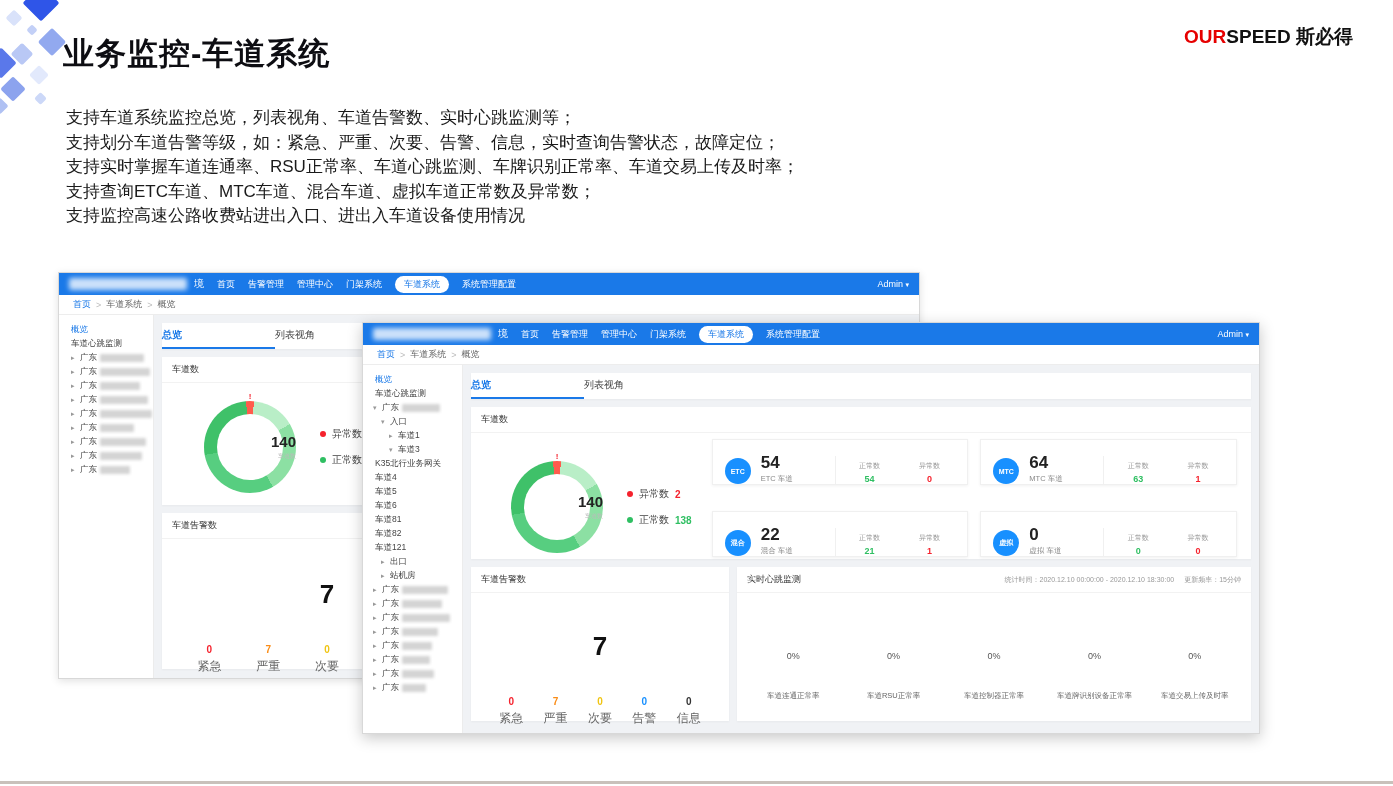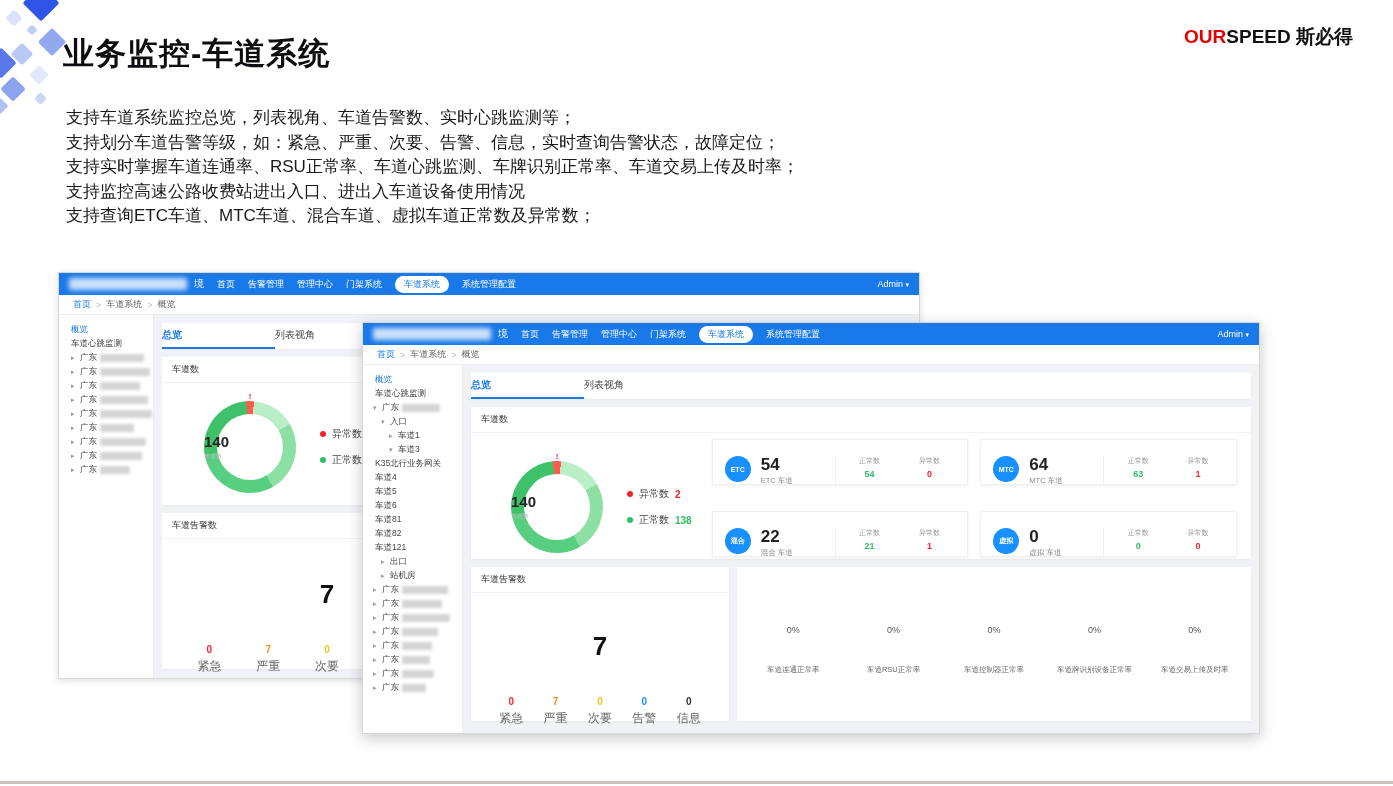--- a/index.html
+++ b/index.html
@@ -60,40 +60,40 @@
                 display:flex; align-items:center; }
   .card-meta { margin-left:auto; font-size:7px; color:#999; display:flex; gap:10px; }
 
   
   .donut-wrap { display:flex; align-items:center; padding:18px 0 0 42px; gap:24px; }
   .donut { position:relative; width:92px; height:92px; border-radius:50%; flex:none;
            background:conic-gradient(#ff5c4d 0 5deg,#b9eec7 5deg 60deg,#8ce0a3 60deg 150deg,
                       #57ce80 150deg 260deg,#3fc169 260deg 355deg,#ff5c4d 355deg 360deg); }
   .donut::after { content:""; position:absolute; inset:13px; background:#fff; border-radius:50%; }
   .donut-center { position:absolute; inset:0; z-index:1; display:flex; flex-direction:column;
-                  align-items:flex-start; justify-content:center; gap:2px; }
+                  align-items:flex-end; justify-content:center; gap:2px; }
   .donut-val { font-size:15px; font-weight:bold; color:#222; }
   .donut-lab { font-size:6px; color:#bbb; }
   .donut-alert { position:absolute; top:-9px; left:50%; transform:translateX(-50%);
                  color:#f5222d; font-size:8px; font-weight:bold; z-index:2; }
   .legend { display:flex; flex-direction:column; gap:12px; }
   .leg-row { display:flex; align-items:center; gap:6px; font-size:10px; color:#444; }
   .dot { width:6px; height:6px; border-radius:50%; flex:none; }
   .dot-red { background:#f5222d; } .dot-green { background:#2fbf62; }
   .leg-val { font-weight:bold; }
 
   .c-red { color:#f5222d; } .c-green { color:#2fbf62; } .c-orange { color:#fa8c16; }
   .c-yellow { color:#f0c514; } .c-blue { color:#1890ff; } .c-dark { color:#333; }
 
   
   .lane-flex { display:flex; }
   .lt-grid { flex:1; display:grid; grid-template-columns:1fr 1fr; column-gap:12px; row-gap:26px;
              align-content:center; margin:0 14px 0 20px; }
   .lt-card { border:1px solid #f0f0f0; box-shadow:0 1px 3px rgba(0,0,0,.06); height:46px;
-             display:flex; align-items:flex-start; padding:16px 8px; background:#fff; }
+             display:flex; align-items:flex-end; padding:0 8px; background:#fff; }
   .lt-badge { width:26px; height:26px; border-radius:50%; background:#1890ff; color:#fff;
               font-size:7px; font-weight:bold; display:flex; align-items:center; justify-content:center;
               flex:none; margin:0 10px 0 4px; }
   .lt-main { width:74px; }
   .lt-val { font-size:17px; font-weight:bold; color:#222; line-height:18px; }
   .lt-lab { font-size:7.5px; color:#888; margin-top:2px; }
   .lt-div { width:1px; height:28px; background:#f0f0f0; margin-right:4px; }
   .lt-stat { flex:1; text-align:center; }
   .lt-slab { font-size:7px; color:#999; }
   .lt-sval { font-size:9px; margin-top:3px; font-weight:bold; }
@@ -137,22 +137,22 @@
     <i style="left:46px;top:106px;width:9px;height:9px;background:#ccd8f8;"></i>
   </div>
 
   <div class="slide-title">业务监控-车道系统</div>
   <div class="brand"><span class="red">OUR</span><span>SPEED</span><span> 斯必得</span></div>
 
   <div class="desc">
     <div>支持车道系统监控总览，列表视角、车道告警数、实时心跳监测等；</div>
     <div>支持划分车道告警等级，如：紧急、严重、次要、告警、信息，实时查询告警状态，故障定位；</div>
     <div>支持实时掌握车道连通率、RSU正常率、车道心跳监测、车牌识别正常率、车道交易上传及时率；</div>
+    <div>支持查询ETC车道、MTC车道、混合车道、虚拟车道正常数及异常数；</div>
     <div>支持监控高速公路收费站进出入口、进出入车道设备使用情况</div>
-    <div>支持查询ETC车道、MTC车道、混合车道、虚拟车道正常数及异常数；</div>
   </div>
 
   <div class="win win-back">
     <div class="navbar">
       <span class="logo-blur"></span>
       <span class="logo-suffix">境</span>
       <span class="nav-item">首页</span>
       <span class="nav-item">告警管理</span>
       <span class="nav-item">管理中心</span>
       <span class="nav-item">门架系统</span>
@@ -522,20 +522,27 @@
                   <div class="al-val c-blue">0</div>
                   <div class="al-lab">告警</div>
                 </div>
               <div class="al-col">
                   <div class="al-val c-dark">0</div>
                   <div class="al-lab">信息</div>
                 </div>
             </div>
           </div>
           <div class="card hb-b">
+            <div class="card-title">
+              <span>实时心跳监测</span>
+              <span class="card-meta">
+                <span><span>统计时间：</span><span>2020.12.10 00:00:00 - 2020.12.10 18:30:00</span></span>
+                <span><span>更新频率：</span><span>15分钟</span></span>
+              </span>
+            </div>
             <div class="hb-row">
               <div class="hb-col">
                   <div class="hb-val">0%</div>
                   <div class="hb-lab">车道连通正常率</div>
                 </div>
               <div class="hb-col">
                   <div class="hb-val">0%</div>
                   <div class="hb-lab">车道RSU正常率</div>
                 </div>
               <div class="hb-col">

